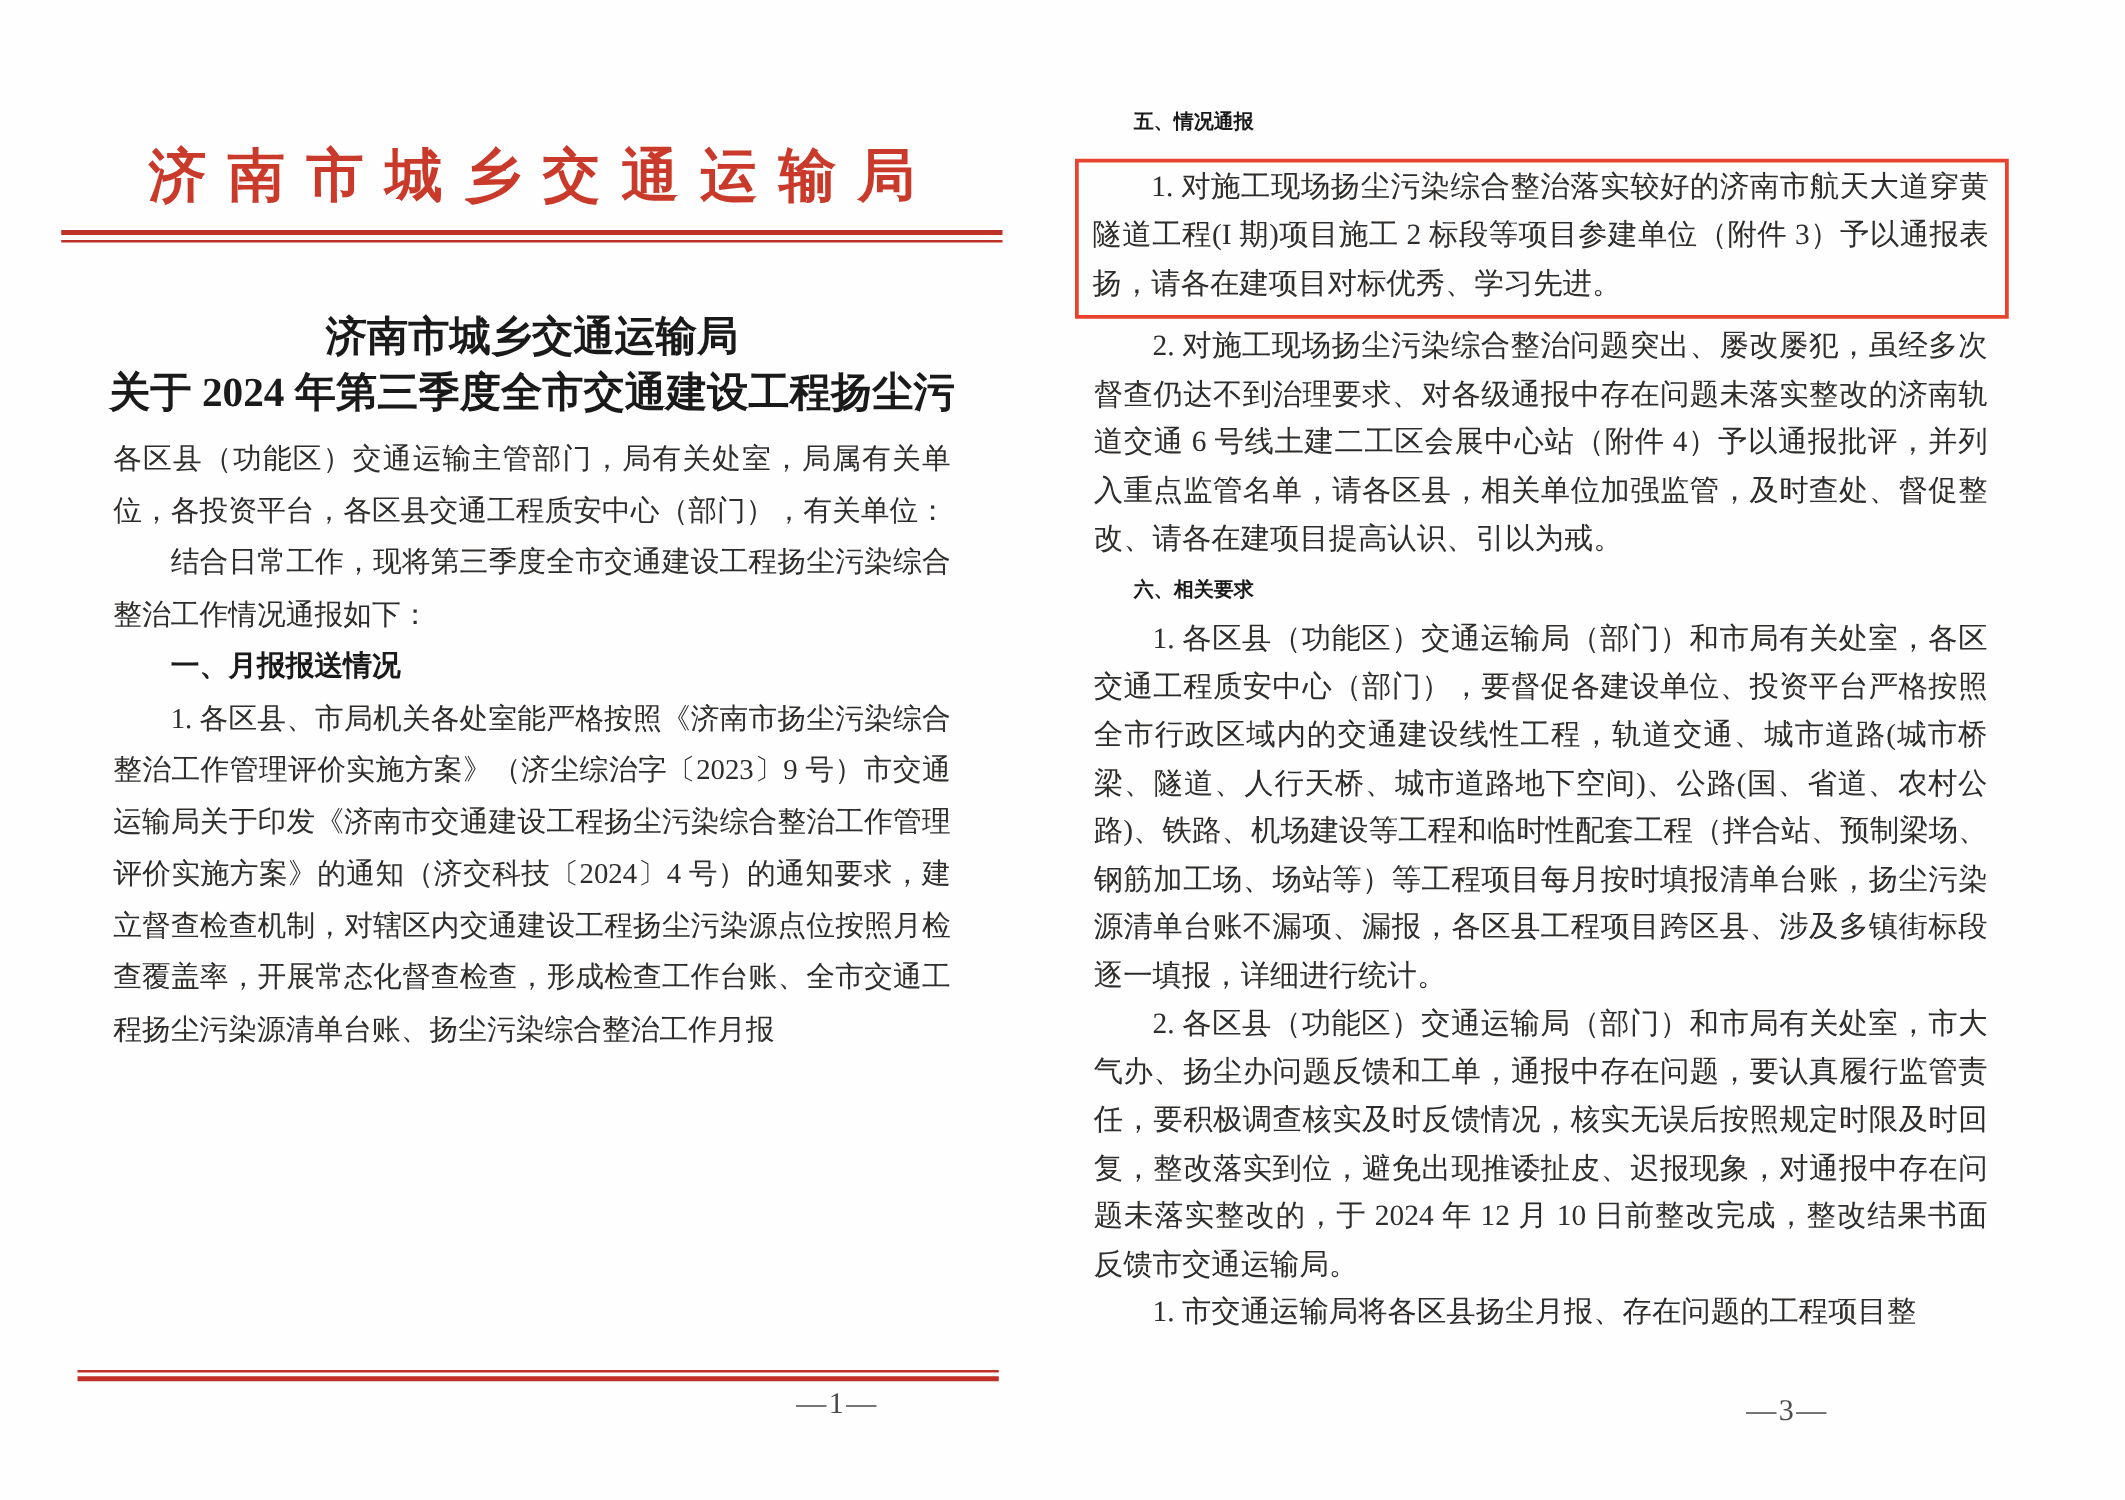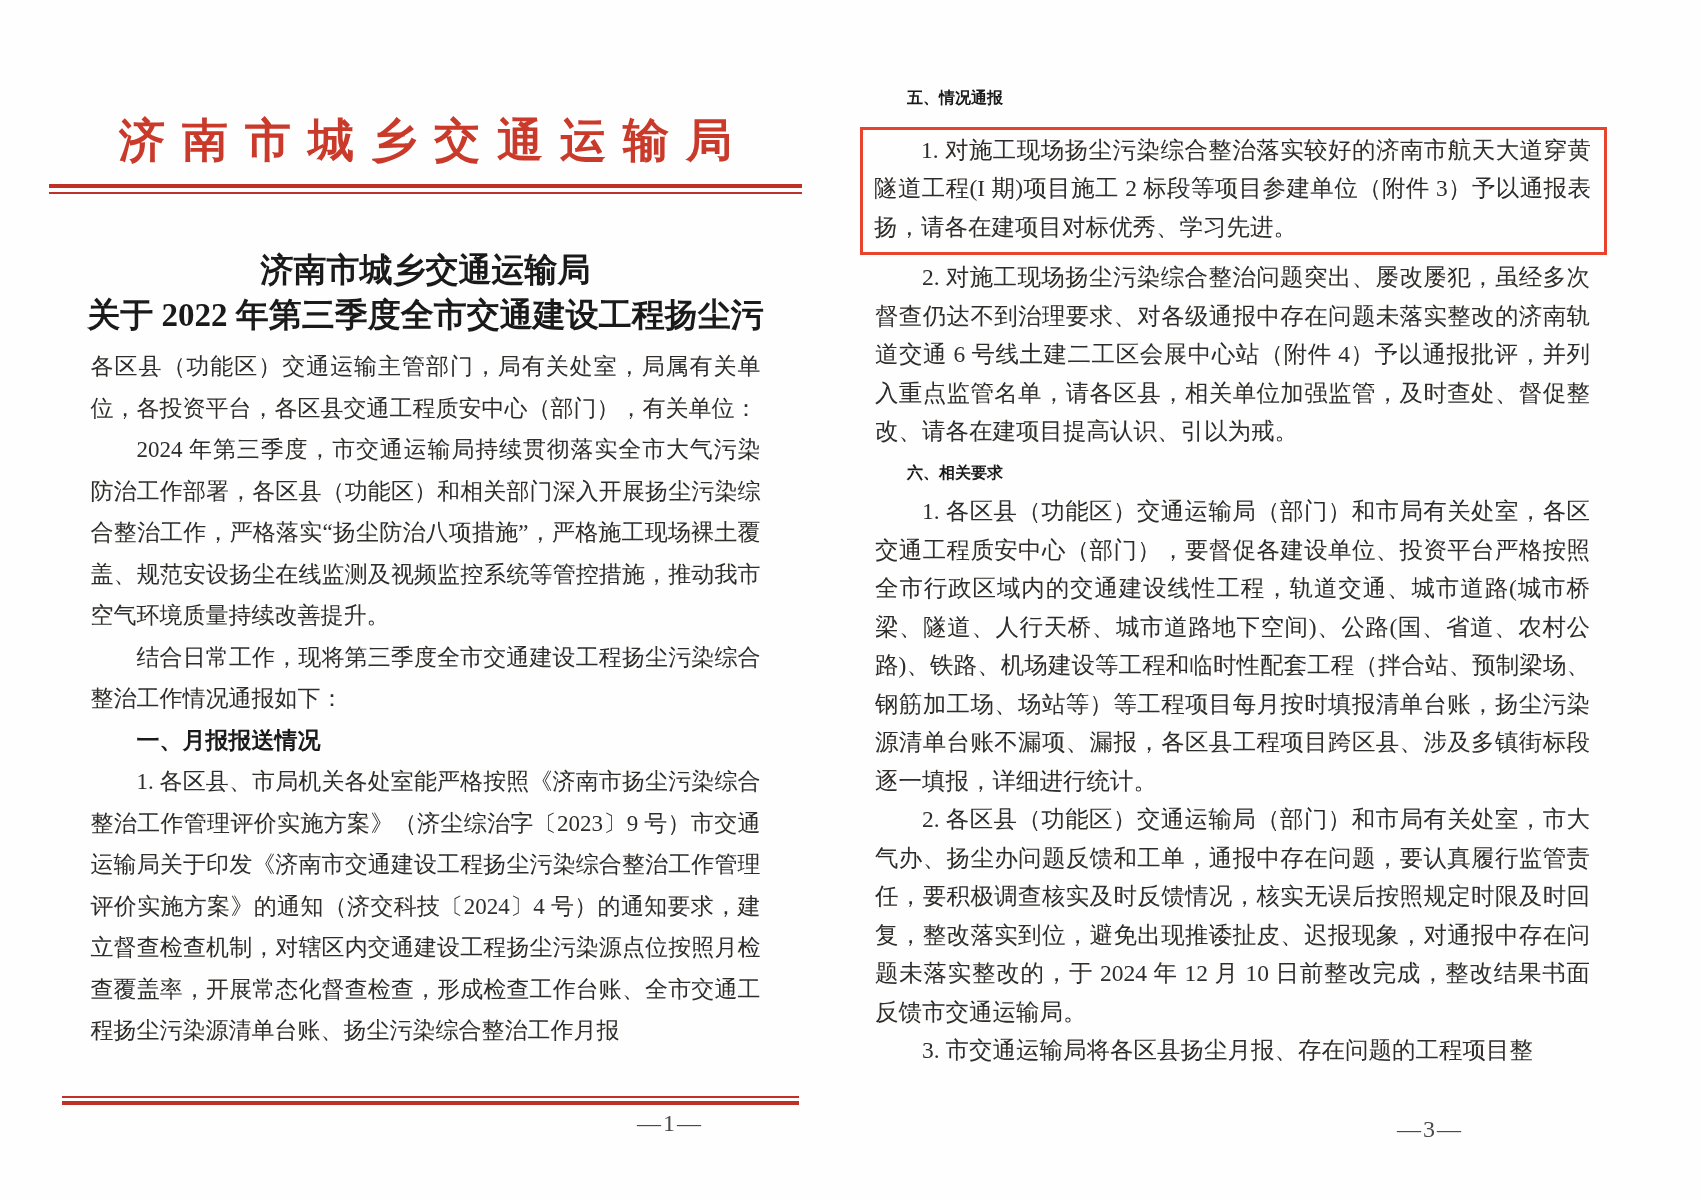--- a/index.html
+++ b/index.html
@@ -77,26 +77,25 @@
 <body>
 
 <div class="page" id="page-left">
 
   <div class="letterhead">济南市城乡交通运输局</div>
 
   <div class="rule-double-top"></div>
 
   <div class="doc-title">
     <div>济南市城乡交通运输局</div>
-    <div>关于 2022 年第三季度全市交通建设工程扬尘污</div>
+    <div>关于 2024 年第三季度全市交通建设工程扬尘污</div>
   </div>
 
   <div class="body-block">
     <p class="no-indent">各区县（功能区）交通运输主管部门，局有关处室，局属有关单位，各投资平台，各区县交通工程质安中心（部门），有关单位：</p>
-    <p>2024 年第三季度，市交通运输局持续贯彻落实全市大气污染防治工作部署，各区县（功能区）和相关部门深入开展扬尘污染综合整治工作，严格落实“扬尘防治八项措施”，严格施工现场裸土覆盖、规范安设扬尘在线监测及视频监控系统等管控措施，推动我市空气环境质量持续改善提升。</p>
     <p>结合日常工作，现将第三季度全市交通建设工程扬尘污染综合整治工作情况通报如下：</p>
     <p class="sec-heading">一、月报报送情况</p>
     <p>1. 各区县、市局机关各处室能严格按照《济南市扬尘污染综合整治工作管理评价实施方案》（济尘综治字〔2023〕9 号）市交通运输局关于印发《济南市交通建设工程扬尘污染综合整治工作管理评价实施方案》的通知（济交科技〔2024〕4 号）的通知要求，建立督查检查机制，对辖区内交通建设工程扬尘污染源点位按照月检查覆盖率，开展常态化督查检查，形成检查工作台账、全市交通工程扬尘污染源清单台账、扬尘污染综合整治工作月报</p>
   </div>
 
   <div class="rule-double-bottom"></div>
 
   <div class="page-num" id="pn-left">—1—</div>
 </div>
 
@@ -111,17 +110,17 @@
     </div>
 
     <p>2. 对施工现场扬尘污染综合整治问题突出、屡改屡犯，虽经多次督查仍达不到治理要求、对各级通报中存在问题未落实整改的济南轨道交通 6 号线土建二工区会展中心站（附件 4）予以通报批评，并列入重点监管名单，请各区县，相关单位加强监管，及时查处、督促整改、请各在建项目提高认识、引以为戒。</p>
 
     <p class="r-heading" id="r-heading-req">六、相关要求</p>
 
     <p>1. 各区县（功能区）交通运输局（部门）和市局有关处室，各区交通工程质安中心（部门），要督促各建设单位、投资平台严格按照全市行政区域内的交通建设线性工程，轨道交通、城市道路(城市桥梁、隧道、人行天桥、城市道路地下空间)、公路(国、省道、农村公路)、铁路、机场建设等工程和临时性配套工程（拌合站、预制梁场、钢筋加工场、场站等）等工程项目每月按时填报清单台账，扬尘污染源清单台账不漏项、漏报，各区县工程项目跨区县、涉及多镇街标段逐一填报，详细进行统计。</p>
 
     <p>2. 各区县（功能区）交通运输局（部门）和市局有关处室，市大气办、扬尘办问题反馈和工单，通报中存在问题，要认真履行监管责任，要积极调查核实及时反馈情况，核实无误后按照规定时限及时回复，整改落实到位，避免出现推诿扯皮、迟报现象，对通报中存在问题未落实整改的，于 2024 年 12 月 10 日前整改完成，整改结果书面反馈市交通运输局。</p>
 
-    <p>3. 市交通运输局将各区县扬尘月报、存在问题的工程项目整</p>
+    <p>1. 市交通运输局将各区县扬尘月报、存在问题的工程项目整</p>
   </div>
 
   <div class="page-num" id="pn-right">—3—</div>
 </div>
 
 </body></html>

